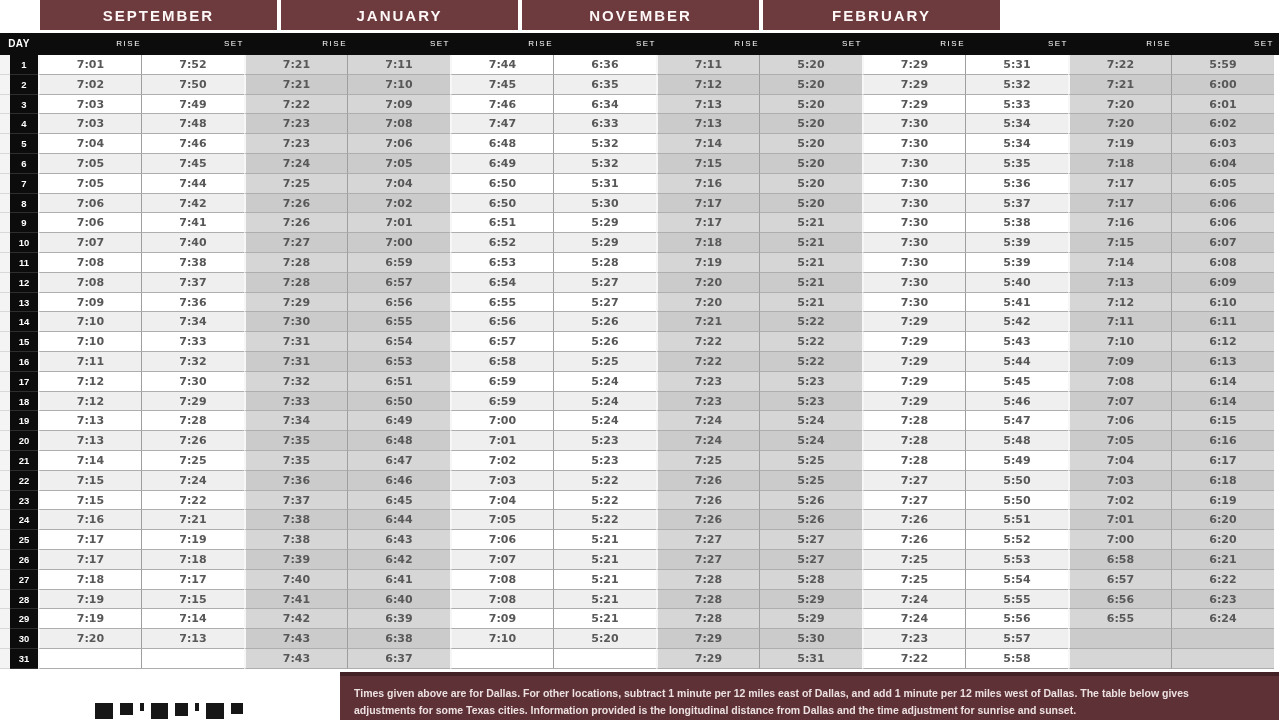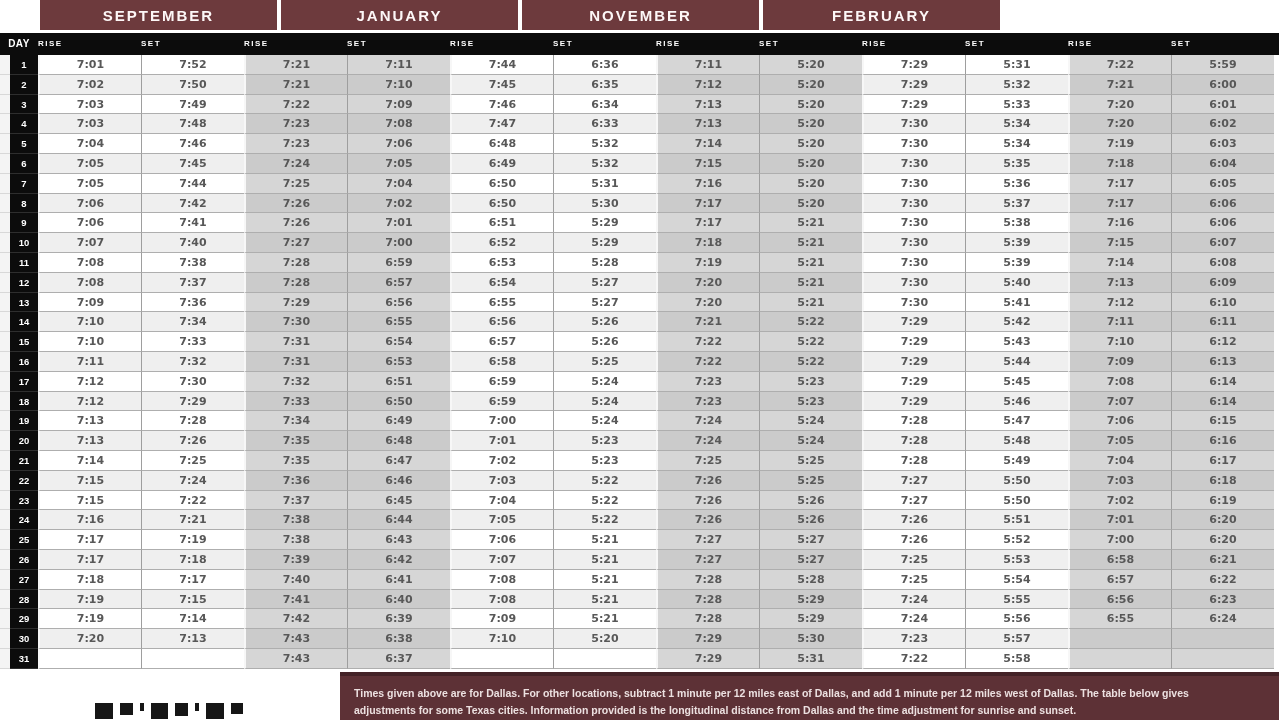--- a/index.html
+++ b/index.html
@@ -6,21 +6,21 @@
   .page{position:relative;width:1279px;height:720px;background:#ffffff;overflow:hidden;
         font-family:"Liberation Sans",sans-serif;}
   
   .header-row{display:flex;height:30px;margin-left:38px;}
   .month-block{width:237px;margin:0 2px;background:#6d3a3d;color:#fdf7f7;display:flex;
                align-items:center;justify-content:center;font-weight:bold;font-size:15px;
                letter-spacing:2px;}
   
   .subheader{display:flex;height:22px;background:#0c0c0c;color:#fff;margin-top:3px;}
   .sh-day{width:38px;text-align:center;font-size:10px;font-weight:bold;line-height:22px;letter-spacing:.5px;}
-  .sh-col{width:103px;text-align:left;font-size:8px;font-weight:bold;line-height:22px;letter-spacing:1.5px;}
+  .sh-col{width:103px;text-align:right;font-size:8px;font-weight:normal;line-height:22px;letter-spacing:1.5px;}
   
   .row{display:flex;height:19.8px;}
   .gutter{width:10px;background:#f4f4f4;border-bottom:1px solid #d8d8d8;box-sizing:border-box;}
   .day{width:28px;background:#0c0c0c;color:#ffffff;font-size:9.5px;font-weight:bold;
        text-align:center;line-height:19.8px;border-bottom:1px solid #2e2e2e;box-sizing:border-box;}
   .c{width:103px;box-sizing:border-box;border-bottom:1px solid #aeaeae;border-left:1px solid #9e9e9e;
      text-align:center;font-size:11px;font-weight:bold;color:#585858;line-height:19.5px;
      font-family:"DejaVu Sans",sans-serif;}
   .c.mstart{border-left:2px solid #f7f7f7;}
   .c.w0{background:#ffffff;} .c.w1{background:#efefef;}

